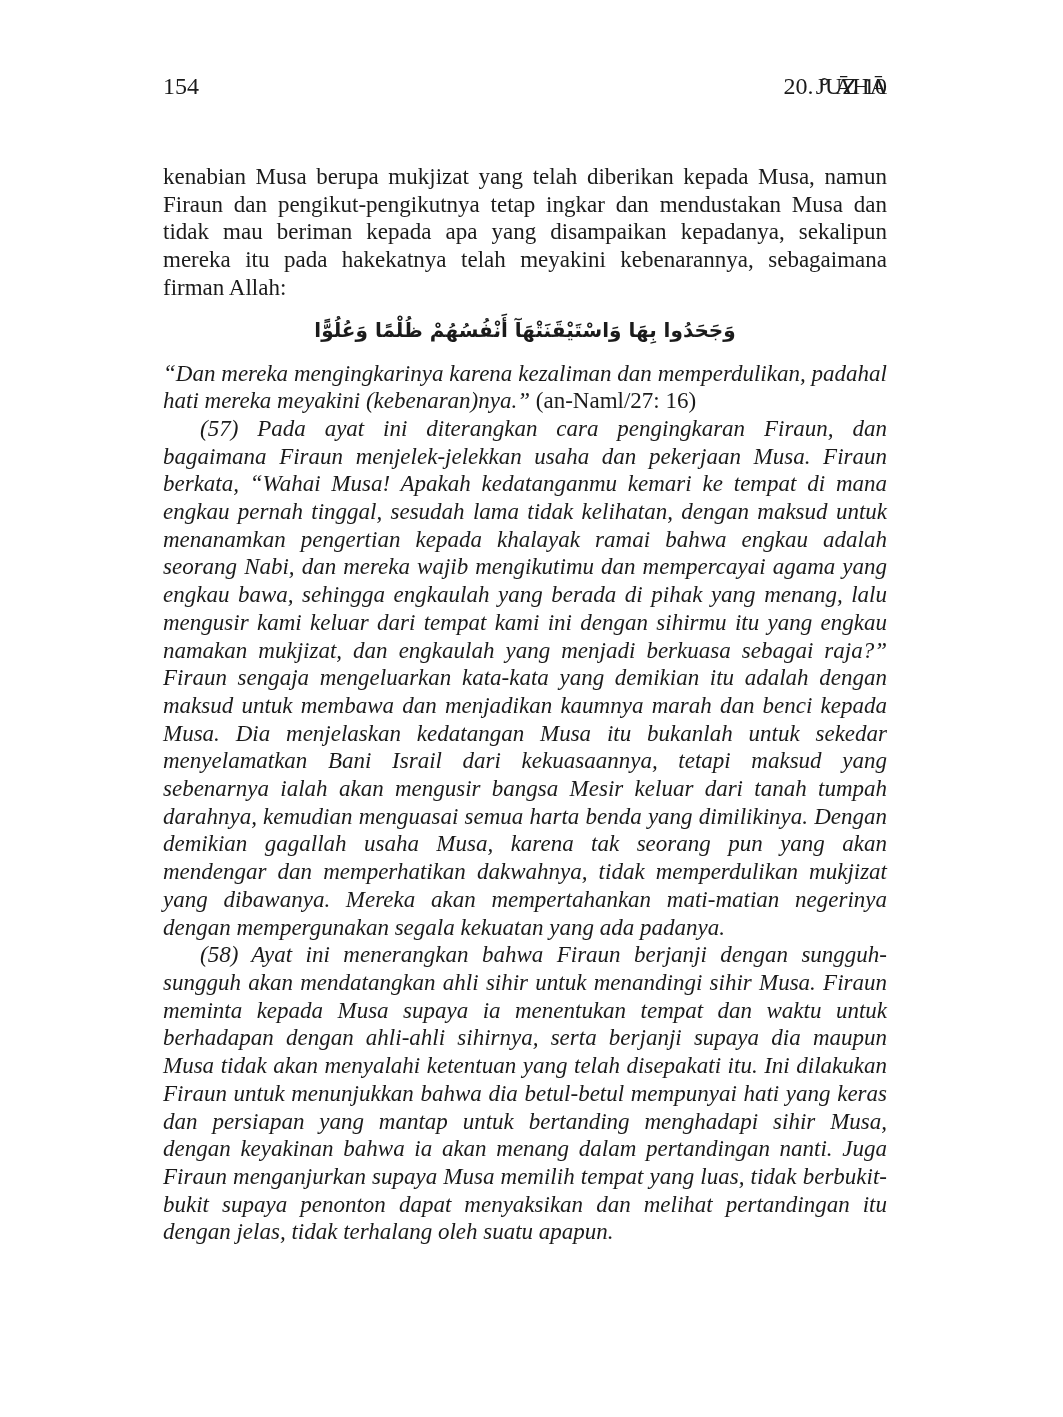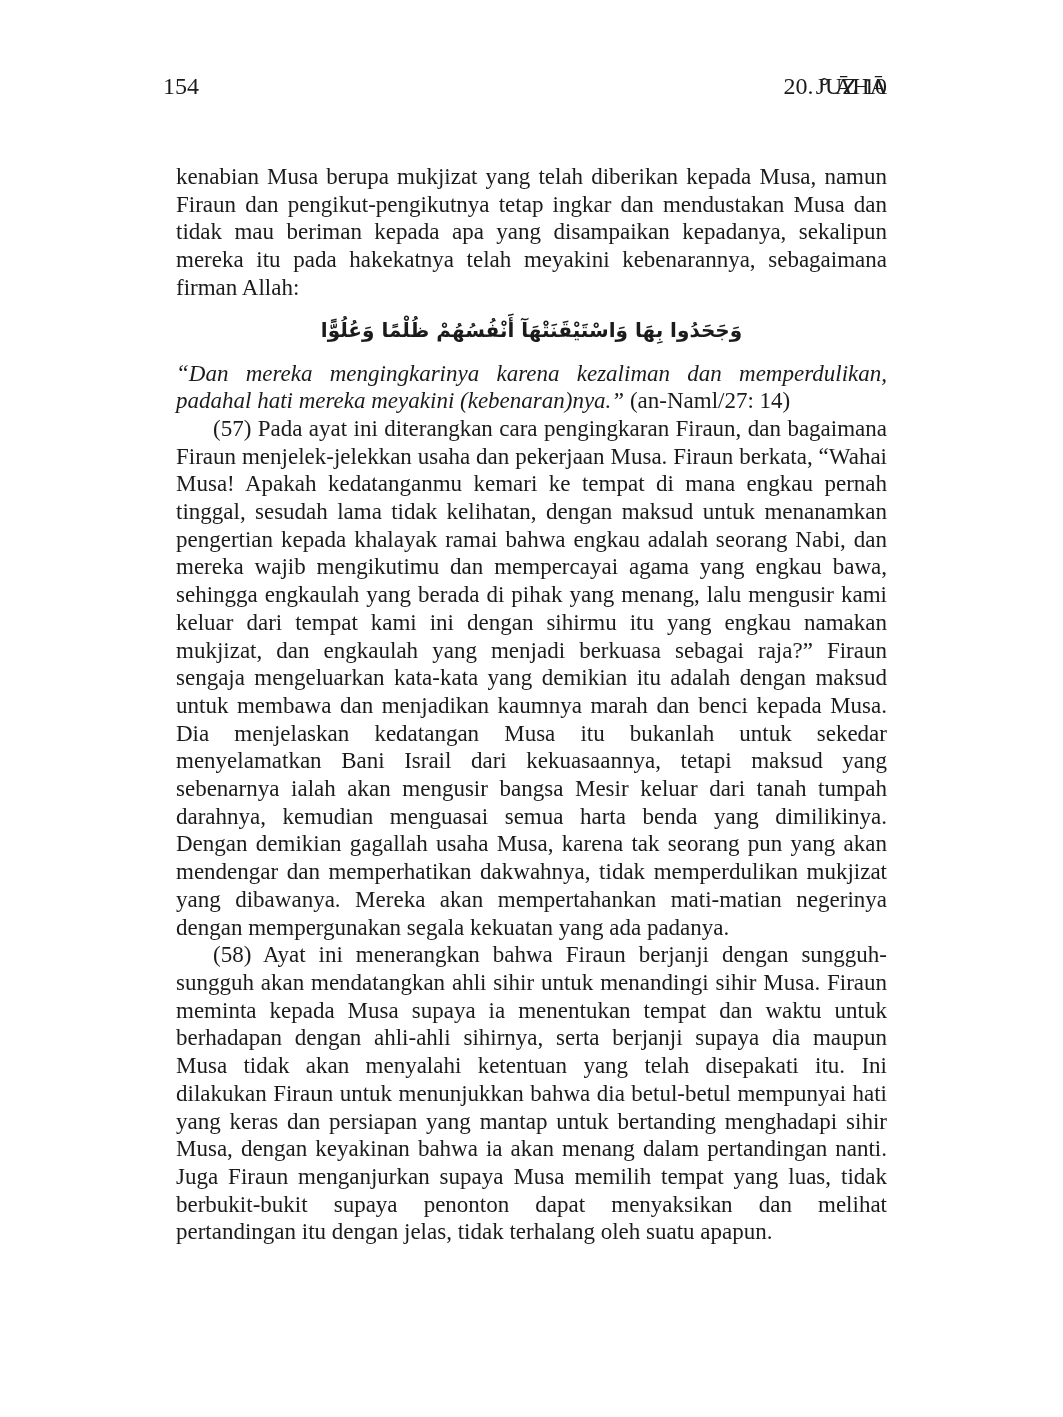--- a/index.html
+++ b/index.html
@@ -34,27 +34,27 @@
   .page-header .center-title {
     position: absolute;
     left: 0;
     right: 0;
     text-align: right;
   }
   .page-body {
     font-size: 23px;
     line-height: 27.7px;
     text-align: justify;
-    margin-left: 13px;
   }
   .page-body p {
     margin: 0;
   }
   p.indent {
     text-indent: 37px;
+    font-style: italic;
   }
   .arabic-verse {
     direction: rtl;
     text-align: center;
     font-family: "DejaVu Sans", sans-serif;
     font-weight: 700;
     font-size: 20px;
     line-height: 46px;
     padding: 5px 0 7px 0;
     text-indent: 0;
@@ -76,21 +76,21 @@
     <span class="center-title">20. ° ĀHĀ</span>
     <span>JUZ 10</span>
   </header>
 
   <main class="page-body">
 
     <p>kenabian Musa berupa mukjizat yang telah diberikan kepada Musa, namun Firaun dan pengikut-pengikutnya tetap ingkar dan mendustakan Musa dan tidak mau beriman kepada apa yang disampaikan kepadanya, sekalipun mereka itu pada hakekatnya telah meyakini kebenarannya, sebagaimana firman Allah:</p>
 
     <p class="arabic-verse">وَجَحَدُوا بِهَا وَاسْتَيْقَنَتْهَآ أَنْفُسُهُمْ ظُلْمًا وَعُلُوًّا</p>
 
-    <p class="translation"><em>“Dan mereka mengingkarinya karena kezaliman dan memperdulikan, padahal hati mereka meyakini (kebenaran)nya.”</em> <span class="verse-ref">(an-Naml/27: 14)</span></p>
+    <p class="translation"><em>“Dan mereka mengingkarinya karena kezaliman dan memperdulikan, padahal hati mereka meyakini (kebenaran)nya.”</em> <span class="verse-ref">(an-Naml/27: 16)</span></p>
 
     <p class="indent">(57) Pada ayat ini diterangkan cara pengingkaran Firaun, dan bagaimana Firaun menjelek-jelekkan usaha dan pekerjaan Musa. Firaun berkata, “Wahai Musa! Apakah kedatanganmu kemari ke tempat di mana engkau pernah tinggal, sesudah lama tidak kelihatan, dengan maksud untuk menanamkan pengertian kepada khalayak ramai bahwa engkau adalah seorang Nabi, dan mereka wajib mengikutimu dan mempercayai agama yang engkau bawa, sehingga engkaulah yang berada di pihak yang menang, lalu mengusir kami keluar dari tempat kami ini dengan sihirmu itu yang engkau namakan mukjizat, dan engkaulah yang menjadi berkuasa sebagai raja?” Firaun sengaja mengeluarkan kata-kata yang demikian itu adalah dengan maksud untuk membawa dan menjadikan kaumnya marah dan benci kepada Musa. Dia menjelaskan kedatangan Musa itu bukanlah untuk sekedar menyelamatkan Bani Israil dari kekuasaannya, tetapi maksud yang sebenarnya ialah akan mengusir bangsa Mesir keluar dari tanah tumpah darahnya, kemudian menguasai semua harta benda yang dimilikinya. Dengan demikian gagallah usaha Musa, karena tak seorang pun yang akan mendengar dan memperhatikan dakwahnya, tidak memperdulikan mukjizat yang dibawanya. Mereka akan mempertahankan mati-matian negerinya dengan mempergunakan segala kekuatan yang ada padanya.</p>
 
     <p class="indent">(58) Ayat ini menerangkan bahwa Firaun berjanji dengan sungguh-sungguh akan mendatangkan ahli sihir untuk menandingi sihir Musa. Firaun meminta kepada Musa supaya ia menentukan tempat dan waktu untuk berhadapan dengan ahli-ahli sihirnya, serta berjanji supaya dia maupun Musa tidak akan menyalahi ketentuan yang telah disepakati itu. Ini dilakukan Firaun untuk menunjukkan bahwa dia betul-betul mempunyai hati yang keras dan persiapan yang mantap untuk bertanding menghadapi sihir Musa, dengan keyakinan bahwa ia akan menang dalam pertandingan nanti. Juga Firaun menganjurkan supaya Musa memilih tempat yang luas, tidak berbukit-bukit supaya penonton dapat menyaksikan dan melihat pertandingan itu dengan jelas, tidak terhalang oleh suatu apapun.</p>
 
 
   </main>
 
 </div>
 

